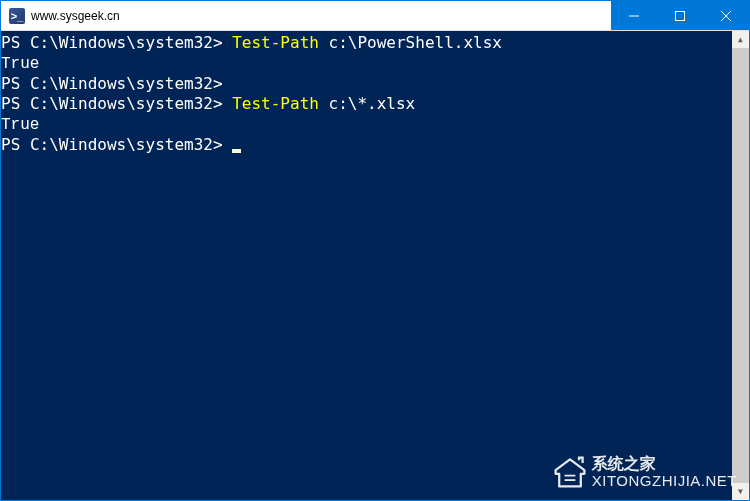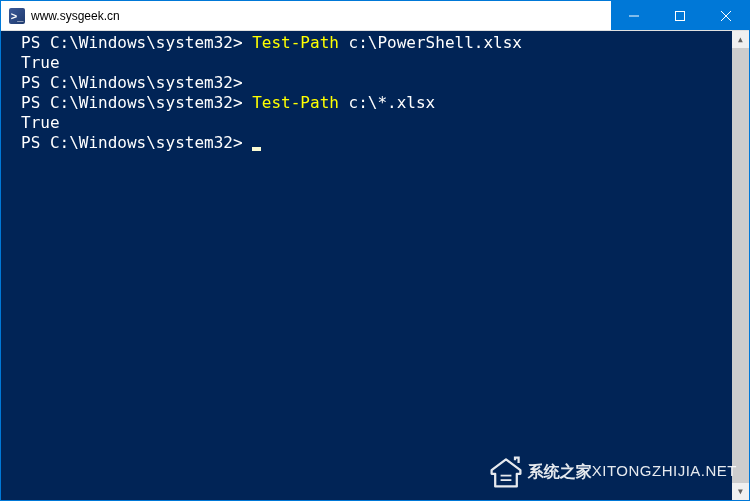--- a/index.html
+++ b/index.html
@@ -73,21 +73,21 @@
       background: #0078d7;
       color: #fff;
     }
     .ctrl-min svg, .ctrl-max svg, .ctrl-close svg {
       width: 10px;
       height: 10px;
     }
     .terminal {
       flex: 1;
       background: #012456;
-      padding: 2px 20px;
+      padding: 2px 0;
       font-size: 16px;
       line-height: 20px;
       overflow: hidden;
       position: relative;
       font-family: 'NSimSun', 'SimSun', Consolas, monospace;
       letter-spacing: 0px;
     }
     .terminal-content {
       white-space: pre;
     }
@@ -98,20 +98,21 @@
       color: #ffffff;
     }
     .ps-cmd {
       color: #ffff00;
     }
     .ps-arg {
       color: #ffffff;
     }
     .ps-output {
       color: #ffffff;
+      font-family: Liberation Mono, monospace;
     }
     .cursor {
       display: inline-block;
       width: 9px;
       height: 4px;
       background: #fafad2;
       vertical-align: bottom;
       margin-bottom: 2px;
     }
     .scrollbar {
@@ -155,21 +156,21 @@
       gap: 4px;
       opacity: 0.9;
       pointer-events: none;
     }
     .watermark-icon {
       width: 36px;
       height: 36px;
     }
     .watermark-text {
       display: flex;
-      flex-direction: row;
+      flex-direction: column;
       color: #fff;
       font-family: 'Microsoft YaHei', Arial, sans-serif;
       line-height: 1.1;
     }
     .watermark-title {
       font-size: 16px;
       font-weight: bold;
     }
     .watermark-url {
       font-size: 15px;

